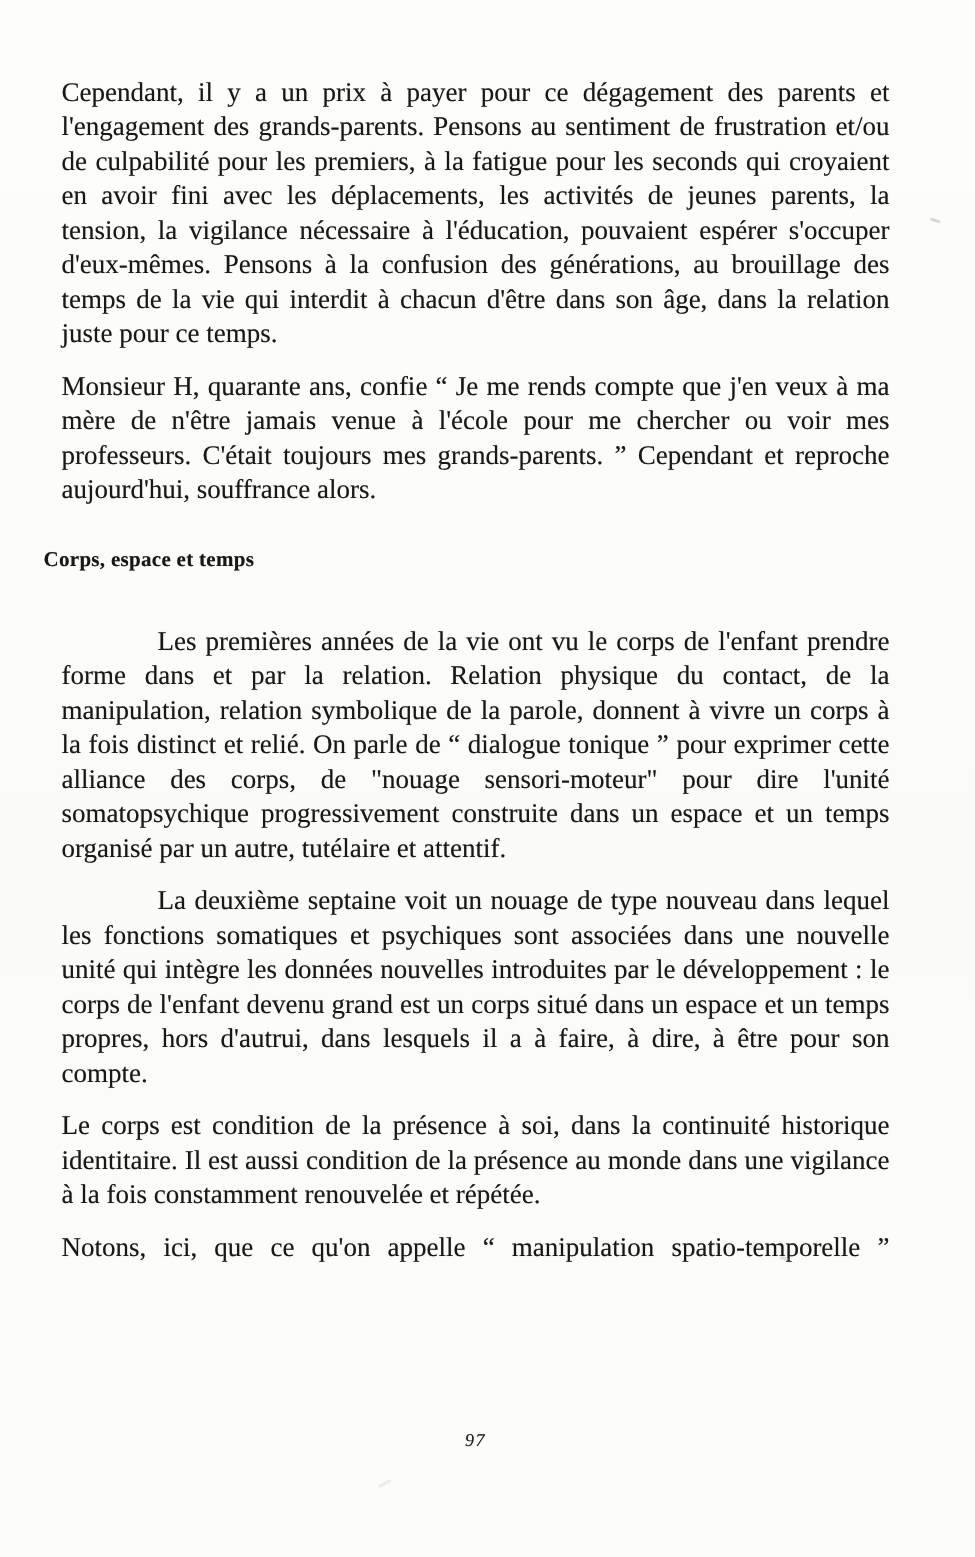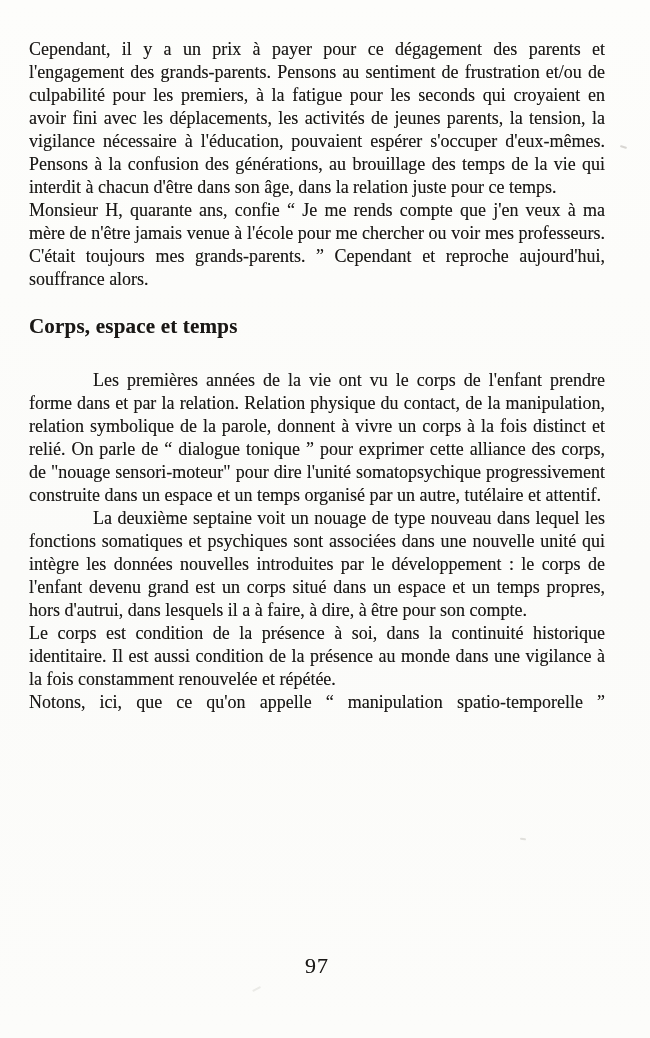--- a/index.html
+++ b/index.html
@@ -18,39 +18,40 @@
   }
   .text-block {
     position: absolute;
     left: 29px; top: 38px;
     width: 576px;
     font-size: 18px;
     line-height: 23px;
     text-align: justify;
     text-shadow: 0 0 0.5px rgba(20,18,16,0.45);
   }
-  .text-block p { margin: 0; }
+  .text-block p { margin: 12px; }
   .heading {
     margin: 24px 0 31px 0;
-    font-size: 21px;
+    font-size: 14px;
     font-weight: bold;
     text-align: left;
     letter-spacing: 0.2px;
   }
   .indent { text-indent: 64px; }
   .gap { margin-top: 16px; }
   .justify-last { text-align-last: justify; }
   .page-number {
     position: absolute;
     left: 29px; top: 953px;
     width: 576px;
     text-align: center;
-    font-size: 22px;
+    font-size: 12px;
     letter-spacing: 1px;
     text-shadow: 0 0 0.5px rgba(20,18,16,0.45);
+    font-style: italic;
   }
   .artifact {
     position: absolute;
     background: #b9b6b0;
     border-radius: 1px;
   }
   .artifact-1 { left: 620px; top: 146px; width: 7px; height: 2px; transform: rotate(18deg); opacity: 0.55; }
   .artifact-2 { left: 520px; top: 838px; width: 6px; height: 2px; transform: rotate(10deg); opacity: 0.4; }
   .artifact-3 { left: 252px; top: 988px; width: 9px; height: 1.5px; transform: rotate(-28deg); opacity: 0.25; }
 </style>

